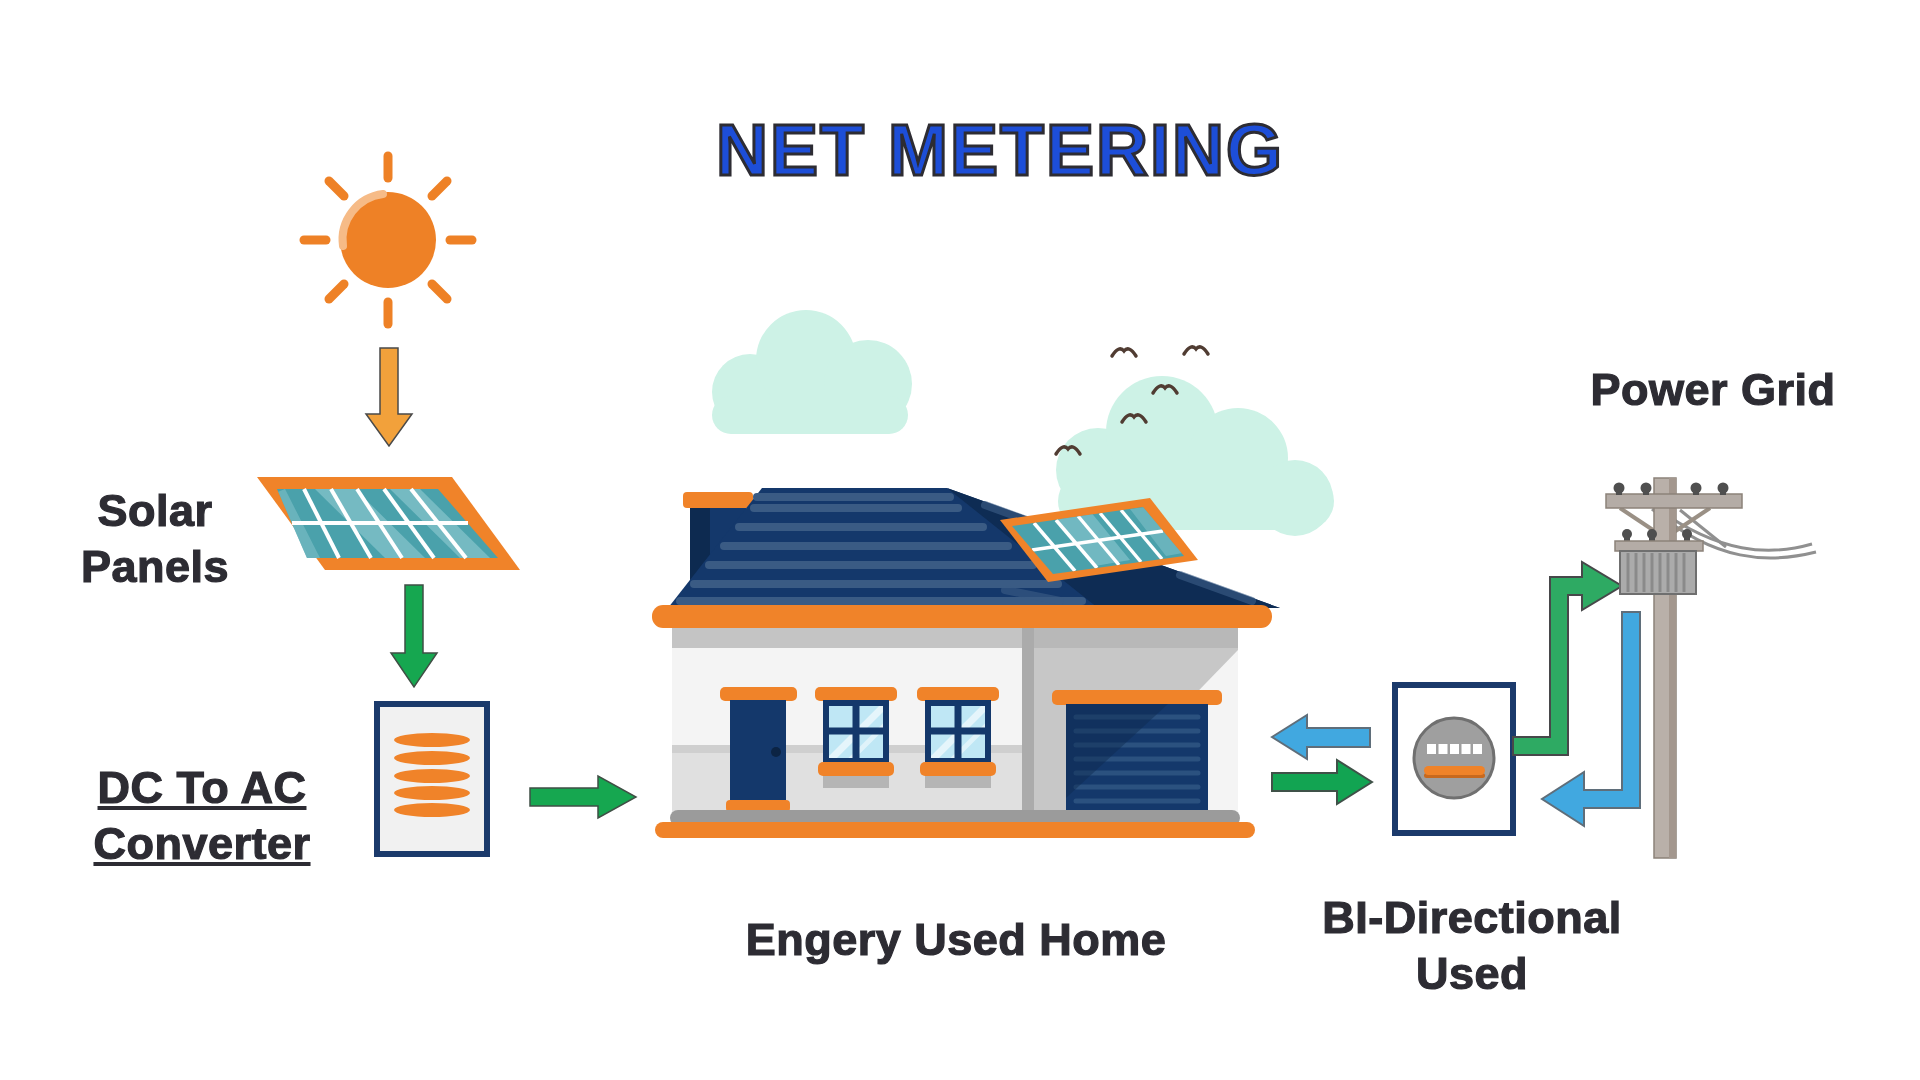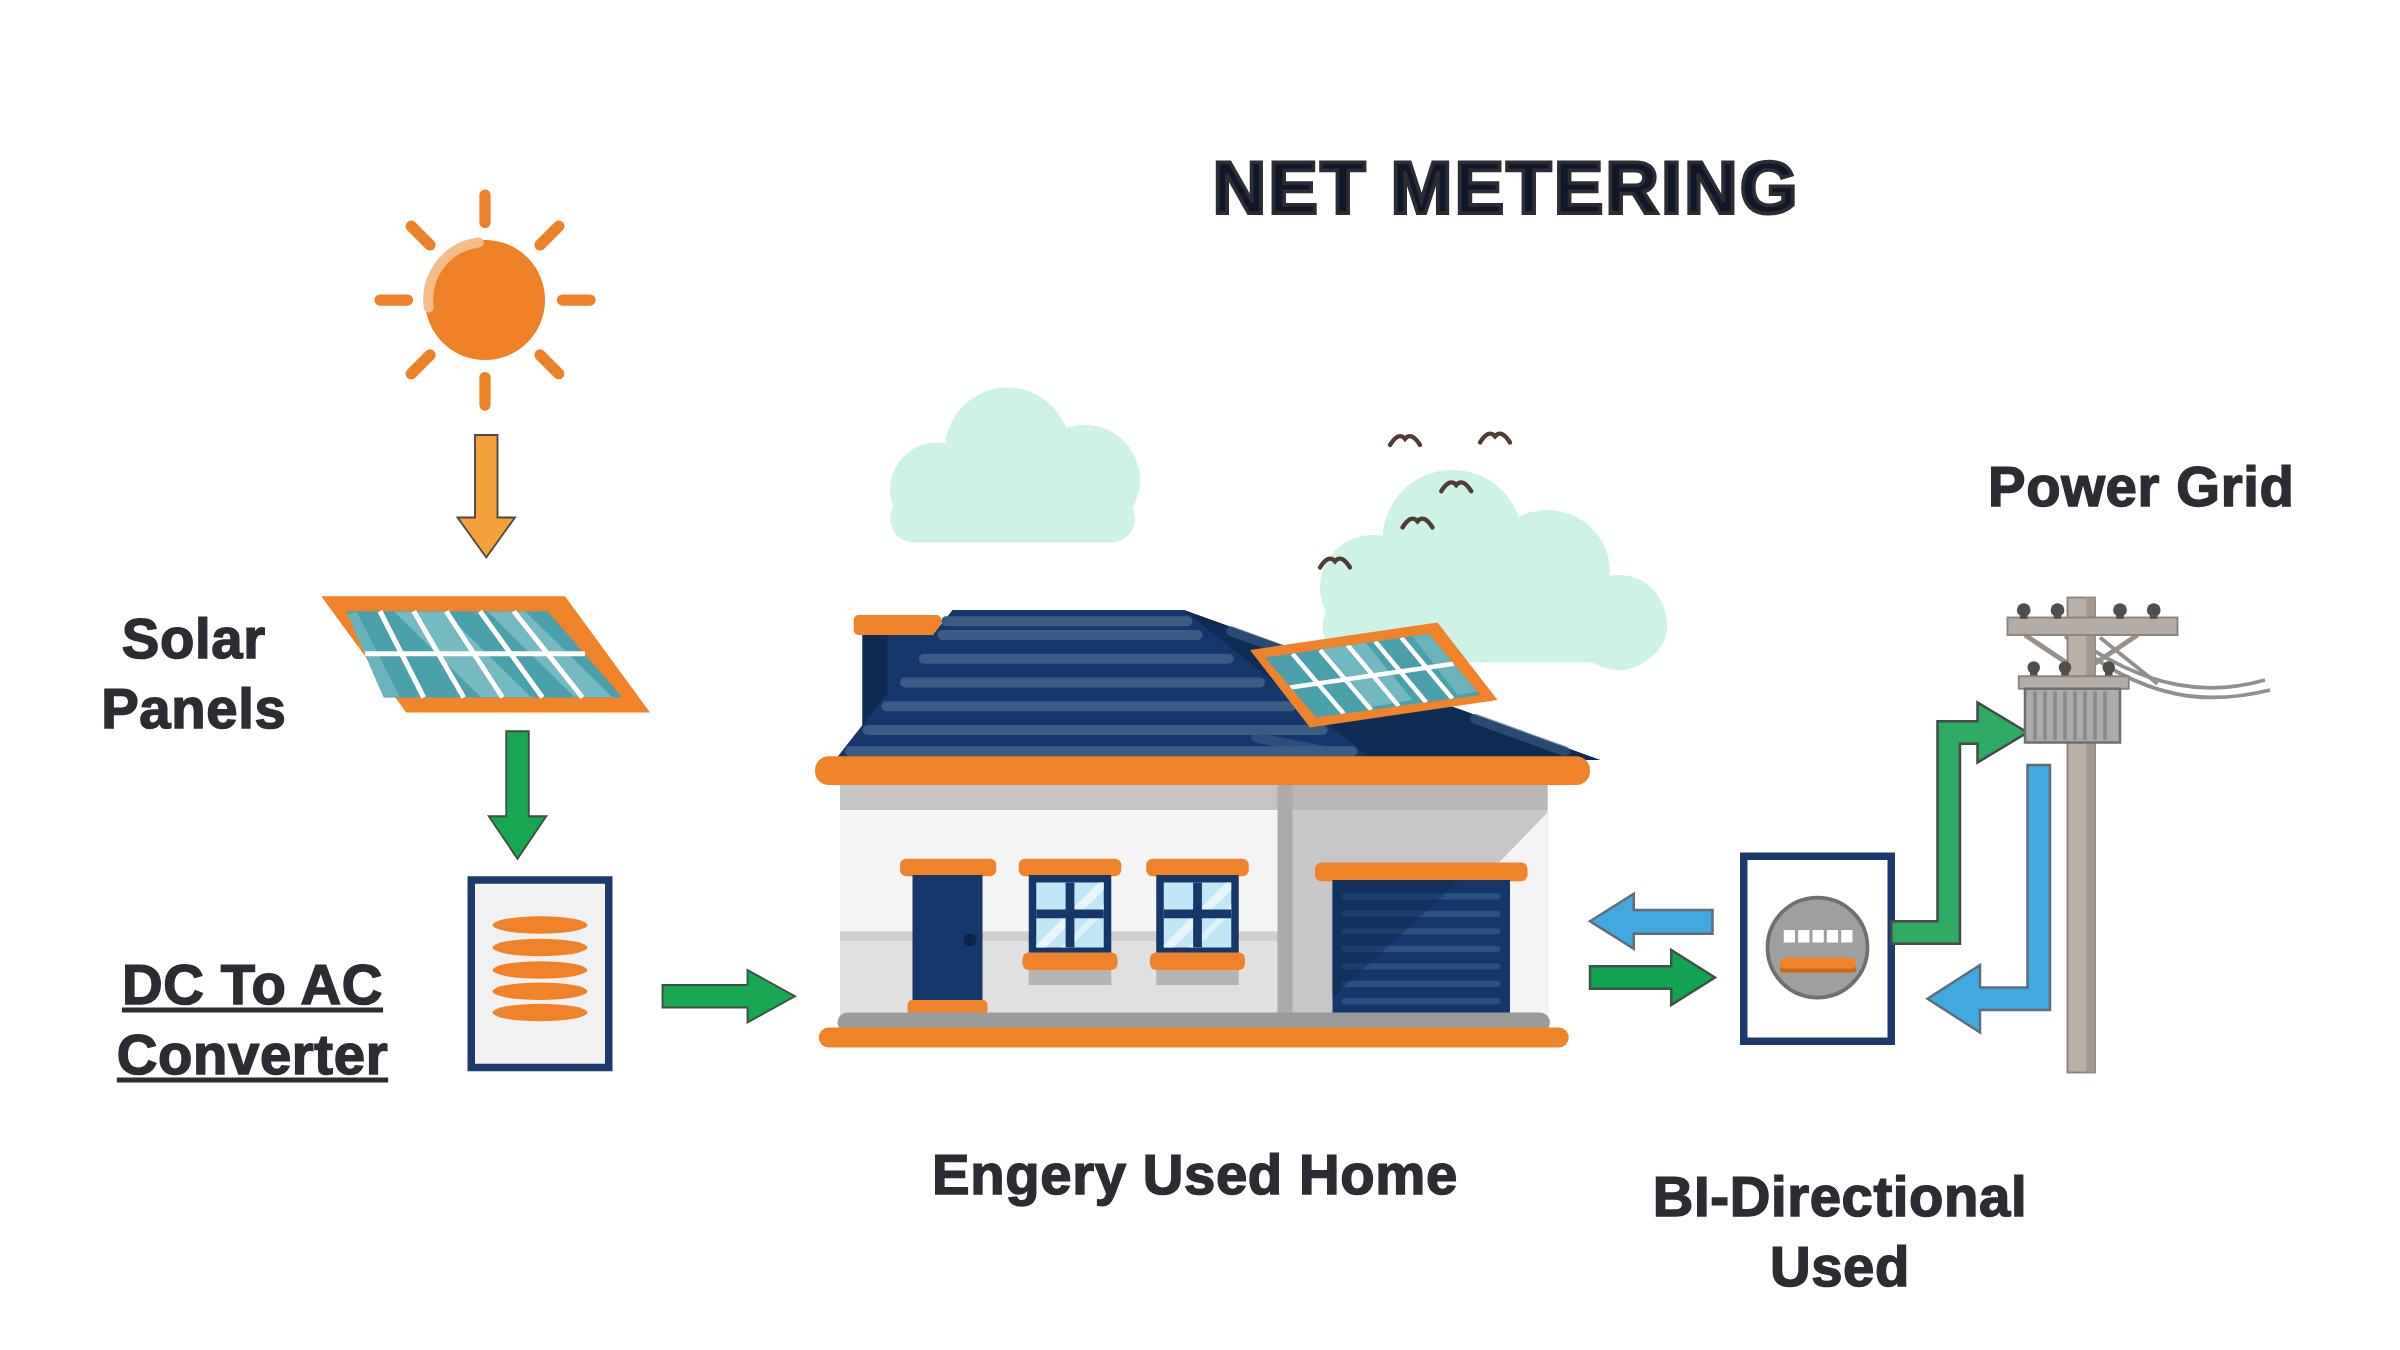--- a/index.html
+++ b/index.html
@@ -1,23 +1,23 @@
 <!DOCTYPE html>
 <html><head>
 <meta charset="utf-8">
 <style>
   html,body{margin:0;padding:0;background:#ffffff;}
   .canvas{position:relative;width:1920px;height:1080px;background:#ffffff;overflow:hidden;
           font-family:"Liberation Sans",sans-serif;color:#2d2c33;}
   .gfx{position:absolute;left:0;top:0;}
   .lbl{position:absolute;text-align:center;font-weight:bold;color:#2d2c33;
        font-size:45px;line-height:56px;letter-spacing:.5px;-webkit-text-stroke:1.2px #2d2c33;}
-  .title{position:absolute;left:560px;top:100px;width:880px;text-align:right;
-         font-size:59px;line-height:100px;font-weight:bold;letter-spacing:2px;
-         -webkit-text-stroke:3px #2d2c33;color:#0f172a;}
+  .title{position:absolute;left:560px;top:100px;width:880px;text-align:center;
+         font-size:72px;line-height:100px;font-weight:bold;letter-spacing:2px;
+         -webkit-text-stroke:3px #2d2c33;color:#1d4ed8;}
   .lbl span{display:block;}
 </style>
 </head>
 <body>
 
 <div class="canvas">
 
 <svg class="gfx" width="1920" height="1080" viewBox="0 0 1920 1080">
   <defs>
     <clipPath id="panelClip">
@@ -286,20 +286,20 @@
   <span>Panels</span>
 </div>
 
 <div class="lbl" style="left:47px;top:760px;width:310px;text-decoration:underline;">
   <span>DC To AC</span>
   <span>Converter</span>
 </div>
 
 <div class="lbl" style="left:656px;top:912px;width:600px;">Engery Used Home</div>
 
-<div class="lbl" style="left:1312px;top:890px;width:320px;margin-top:40px;">
+<div class="lbl" style="left:1312px;top:890px;width:320px;">
   <span>BI-Directional</span>
   <span>Used</span>
 </div>
 
 <div class="lbl" style="left:1513px;top:362px;width:400px;">Power Grid</div>
 
 </div>
 
 </body></html>

